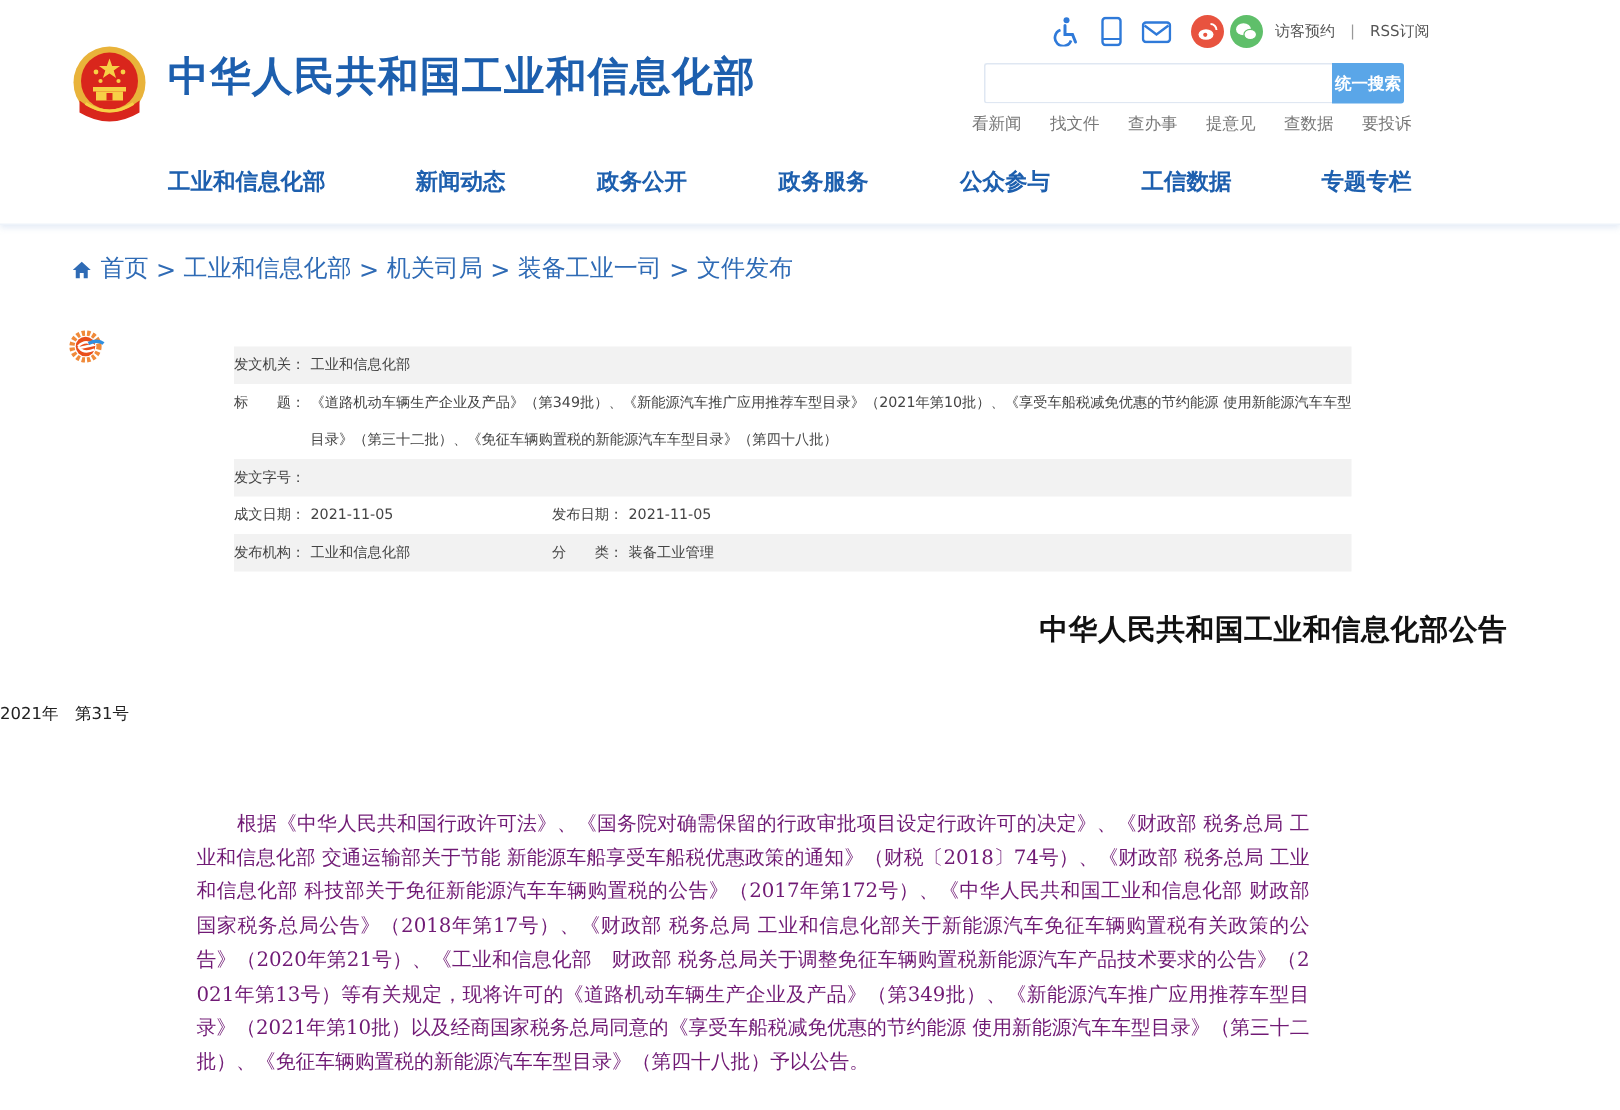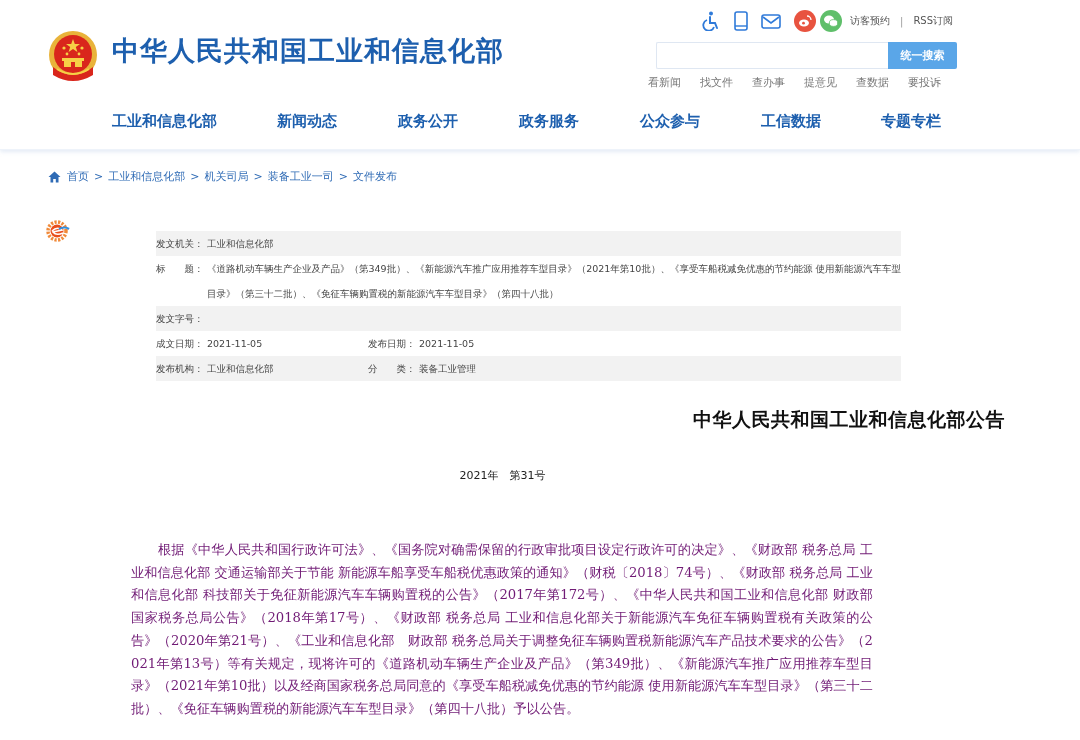--- a/index.html
+++ b/index.html
@@ -22,56 +22,56 @@
   .ticon.phone { margin-right: 8px; }
   .ticon.mail { margin-right: 12px; }
   .ticon.weibo { margin-right: 4px; }
   .ticon.wechat { margin-right: 8px; }
   .top-link { font-size: 10px; color: #555; white-space: nowrap; }
   .top-sep { font-size: 10px; color: #999; margin: 0 10px; }
 
   .search-box { position: absolute; left: 656px; top: 42px; width: 232px; height: 27px;
                 border: 1px solid #dfe7f2; border-right: none; background: #fff; border-radius: 2px 0 0 2px; }
   .search-input { width: 100%; height: 100%; border: none; outline: none; font-size: 12px; padding: 0 8px; background: transparent; }
-  .search-btn { position: absolute; left: 888px; top: 42px; width: 69px; height: 27px; background: #5aa6e8;
+  .search-btn { position: absolute; left: 888px; top: 42px; width: 48px; height: 27px; background: #5aa6e8;
                 color: #fff; font-size: 11px; font-weight: bold; border: none; border-radius: 0 2px 2px 0;
                 display: flex; align-items: center; justify-content: center; cursor: pointer; }
 
   .quick-links { position: absolute; left: 648px; top: 75px; display: flex; }
   .quick-link { font-size: 11px; color: #777; margin-right: 19px; white-space: nowrap; cursor: pointer; }
   .quick-link:last-child { margin-right: 0; }
 
   .nav-logo { position: absolute; left: 46px; top: 110px; width: 24px; height: 22px; }
   .nav { position: absolute; left: 0; top: 110px; width: 1080px; height: 24px; }
   .nav-item { position: absolute; top: 0; font-size: 15px; font-weight: bold; color: #1d5fae;
               white-space: nowrap; cursor: pointer; line-height: 22px; }
 
   
   .breadcrumb { position: absolute; left: 48px; top: 169px; display: flex; align-items: center;
-                font-size: 11px; color: #2f6bb5; white-space: nowrap; }
+                font-size: 16px; color: #2f6bb5; white-space: nowrap; }
   .breadcrumb .home-icon { margin-right: 6px; display: flex; }
   .crumb { cursor: pointer; }
   .crumb-sep { margin: 0 5px; color: #2f6bb5; }
 
   
   .info-table { position: absolute; left: 130px; top: 231px; width: 745px; font-size: 9.5px; color: #444; margin-left: 26px; }
   .row { position: relative; width: 745px; }
   .row.gray { background: #f2f2f2; }
   .row.h25 { height: 25px; }
   .row.h50 { height: 50px; }
   .cell-label { position: absolute; left: 0; top: 0; line-height: 25px; white-space: nowrap; }
   .cell-value { position: absolute; left: 51px; top: 0; line-height: 25px; white-space: nowrap; }
   .cell-label2 { position: absolute; left: 212px; top: 0; line-height: 25px; white-space: nowrap; }
   .cell-value2 { position: absolute; left: 263px; top: 0; line-height: 25px; white-space: nowrap; }
   .title-value { position: absolute; left: 51px; top: 0; width: 694px; line-height: 25px; }
 
   
   .doc-title { position: absolute; left: 0; top: 407px; width: 1005px; text-align: right;
                font-size: 19px; font-weight: bold; color: #111; letter-spacing: 0.5px; white-space: nowrap; }
-  .doc-number { position: absolute; left: 0; top: 468px; width: 1005px; text-align: center; font-size: 11px; color: #222; white-space: pre; }
+  .doc-number { position: absolute; left: 0; top: 468px; width: 1005px; text-align: left; font-size: 11px; color: #222; white-space: pre; }
   .doc-body { position: absolute; left: 131px; top: 539px; width: 742px; font-size: 13.2px; line-height: 22.7px;
               color: #701a75; text-indent: 27px; text-align: justify; font-family: "DejaVu Serif", "Liberation Serif", serif;
               word-break: break-all; }
 </style>
 </head>
 <body>
 
 <div class="header">
   <div class="logo">
     <svg width="52" height="56" viewBox="0 0 52 56">

